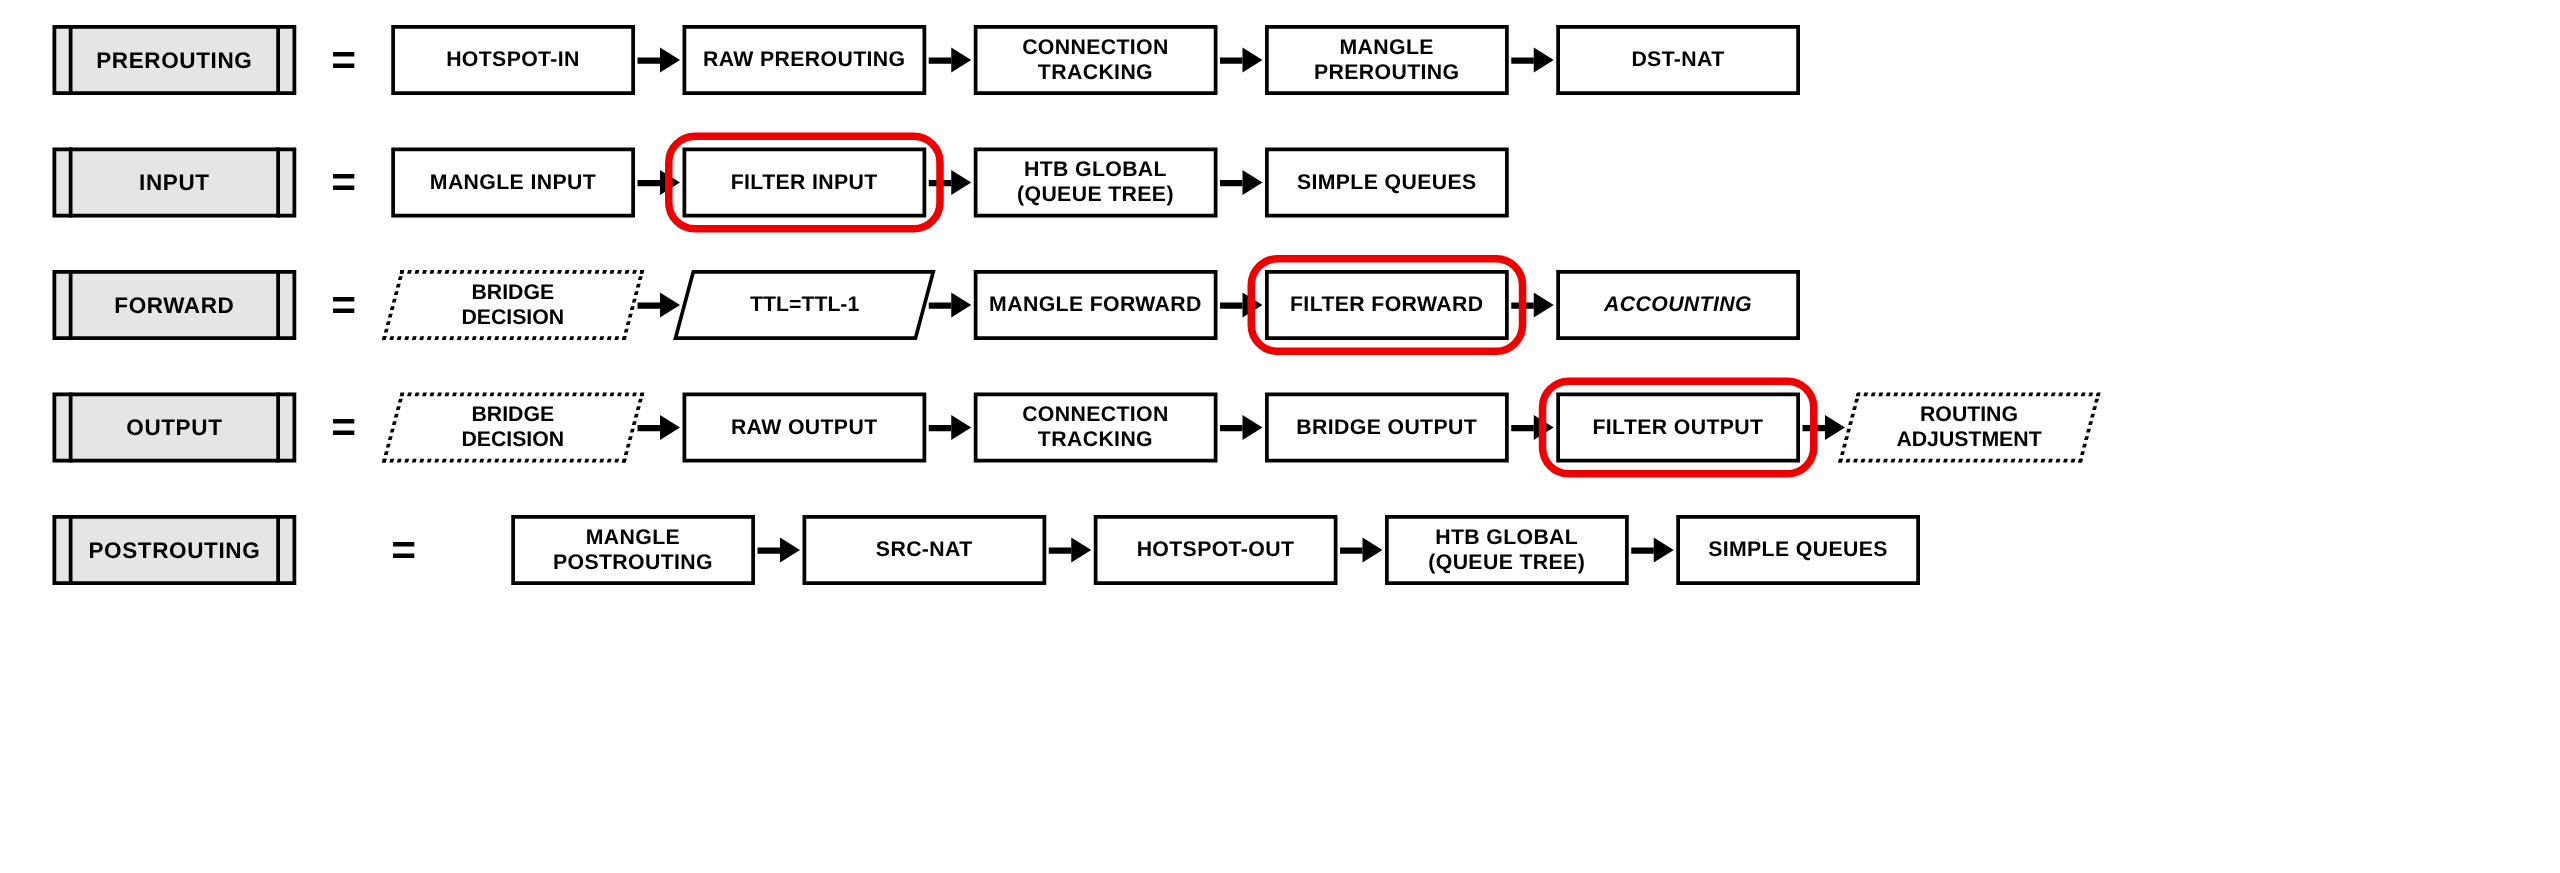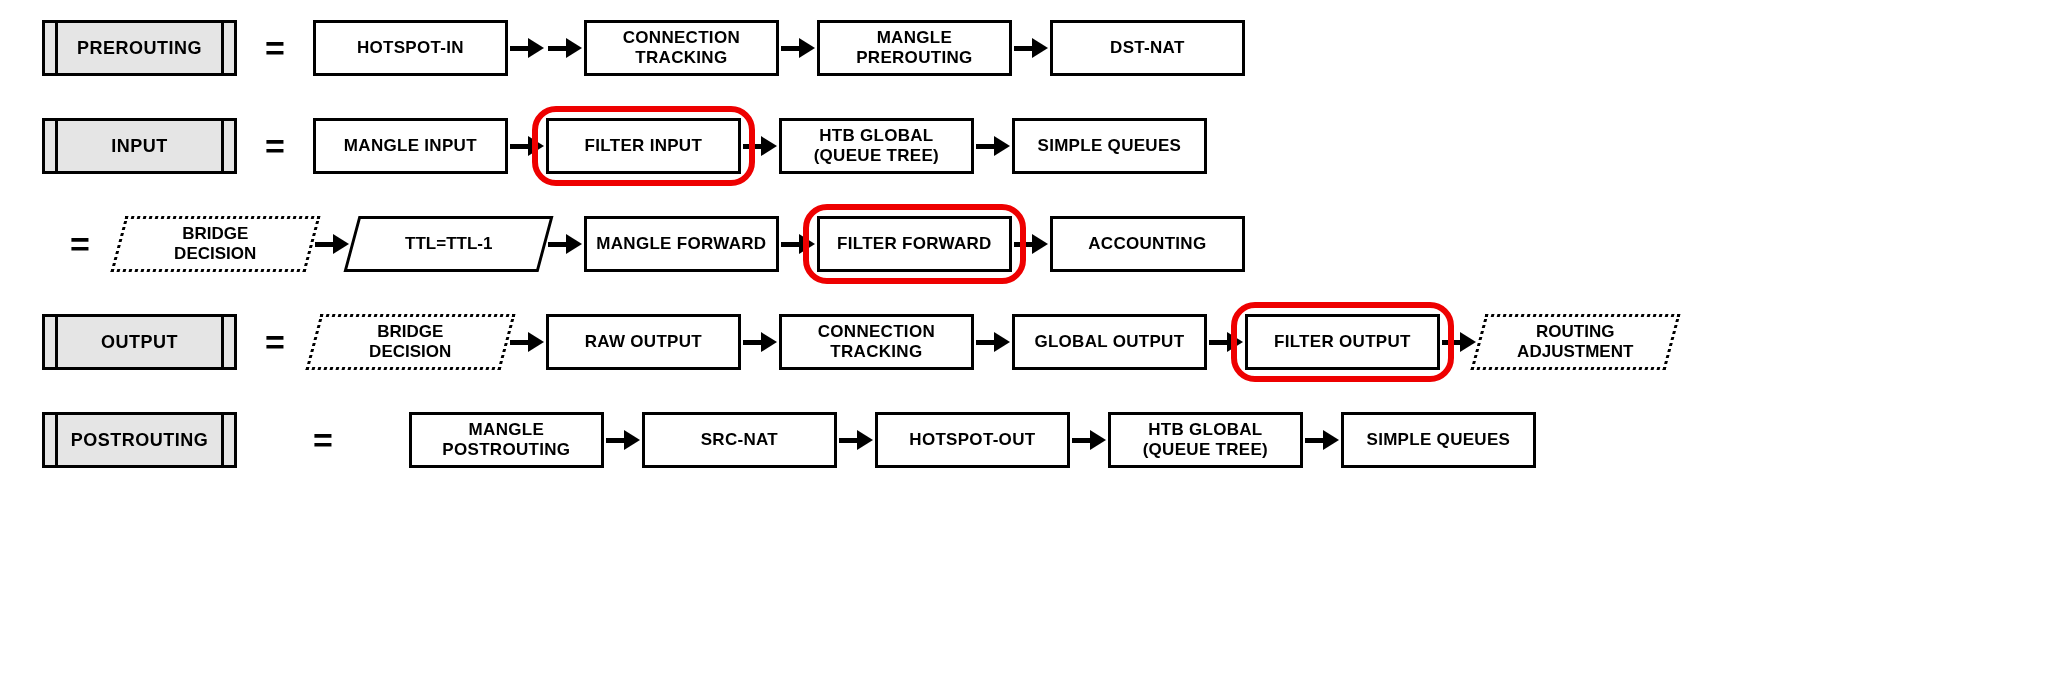--- a/index.html
+++ b/index.html
@@ -157,20 +157,25 @@
       <div class="flow">
         <div class="box-wrap">
           <div class="box">
             <span style="white-space: pre-line;">HOTSPOT-IN</span>
           </div>
         </div>
         <div class="arrow">
           <div class="shaft"></div>
           <div class="head"></div>
         </div>
+        <div class="box-wrap">
+          <div class="box">
+            <span style="white-space: pre-line;">RAW PREROUTING</span>
+          </div>
+        </div>
         <div class="arrow">
           <div class="shaft"></div>
           <div class="head"></div>
         </div>
         <div class="box-wrap">
           <div class="box">
             <span style="white-space: pre-line;">CONNECTION
 TRACKING</span>
           </div>
         </div>
@@ -231,20 +236,23 @@
           <div class="head"></div>
         </div>
         <div class="box-wrap">
           <div class="box">
             <span style="white-space: pre-line;">SIMPLE QUEUES</span>
           </div>
         </div>
       </div>
     </div>
     <div class="row">
+      <div class="chain">
+        <span>FORWARD</span>
+      </div>
       <div class="equals">=</div>
       <div class="flow">
         <div class="box-wrap">
           <div class="para-dotted">
             <span style="white-space: pre-line;">BRIDGE
 DECISION</span>
           </div>
         </div>
         <div class="arrow">
           <div class="shaft"></div>
@@ -273,21 +281,21 @@
             <span style="white-space: pre-line;">FILTER FORWARD</span>
           </div>
           <div class="highlight"></div>
         </div>
         <div class="arrow">
           <div class="shaft"></div>
           <div class="head"></div>
         </div>
         <div class="box-wrap">
           <div class="box">
-            <span style="white-space: pre-line;">ACCOUNTING</span>
+            <span style="white-space: pre-line; font-style: italic;">ACCOUNTING</span>
           </div>
         </div>
       </div>
     </div>
     <div class="row">
       <div class="chain">
         <span>OUTPUT</span>
       </div>
       <div class="equals">=</div>
       <div class="flow">
@@ -315,21 +323,21 @@
             <span style="white-space: pre-line;">CONNECTION
 TRACKING</span>
           </div>
         </div>
         <div class="arrow">
           <div class="shaft"></div>
           <div class="head"></div>
         </div>
         <div class="box-wrap">
           <div class="box">
-            <span style="white-space: pre-line;">GLOBAL OUTPUT</span>
+            <span style="white-space: pre-line;">BRIDGE OUTPUT</span>
           </div>
         </div>
         <div class="arrow">
           <div class="shaft"></div>
           <div class="head"></div>
         </div>
         <div class="box-wrap">
           <div class="box">
             <span style="white-space: pre-line;">FILTER OUTPUT</span>
           </div>

